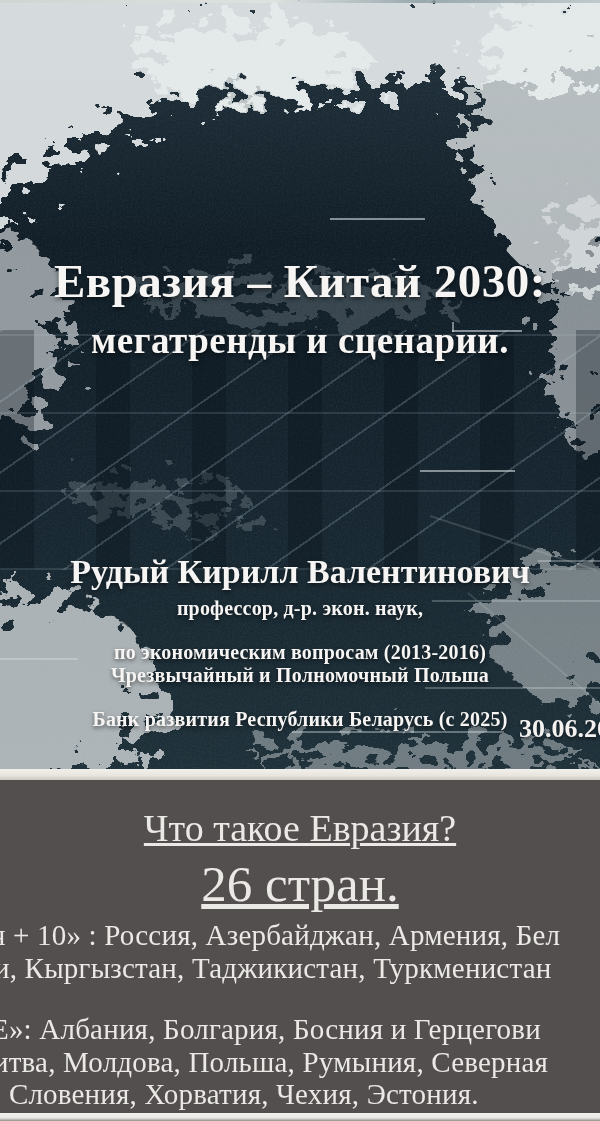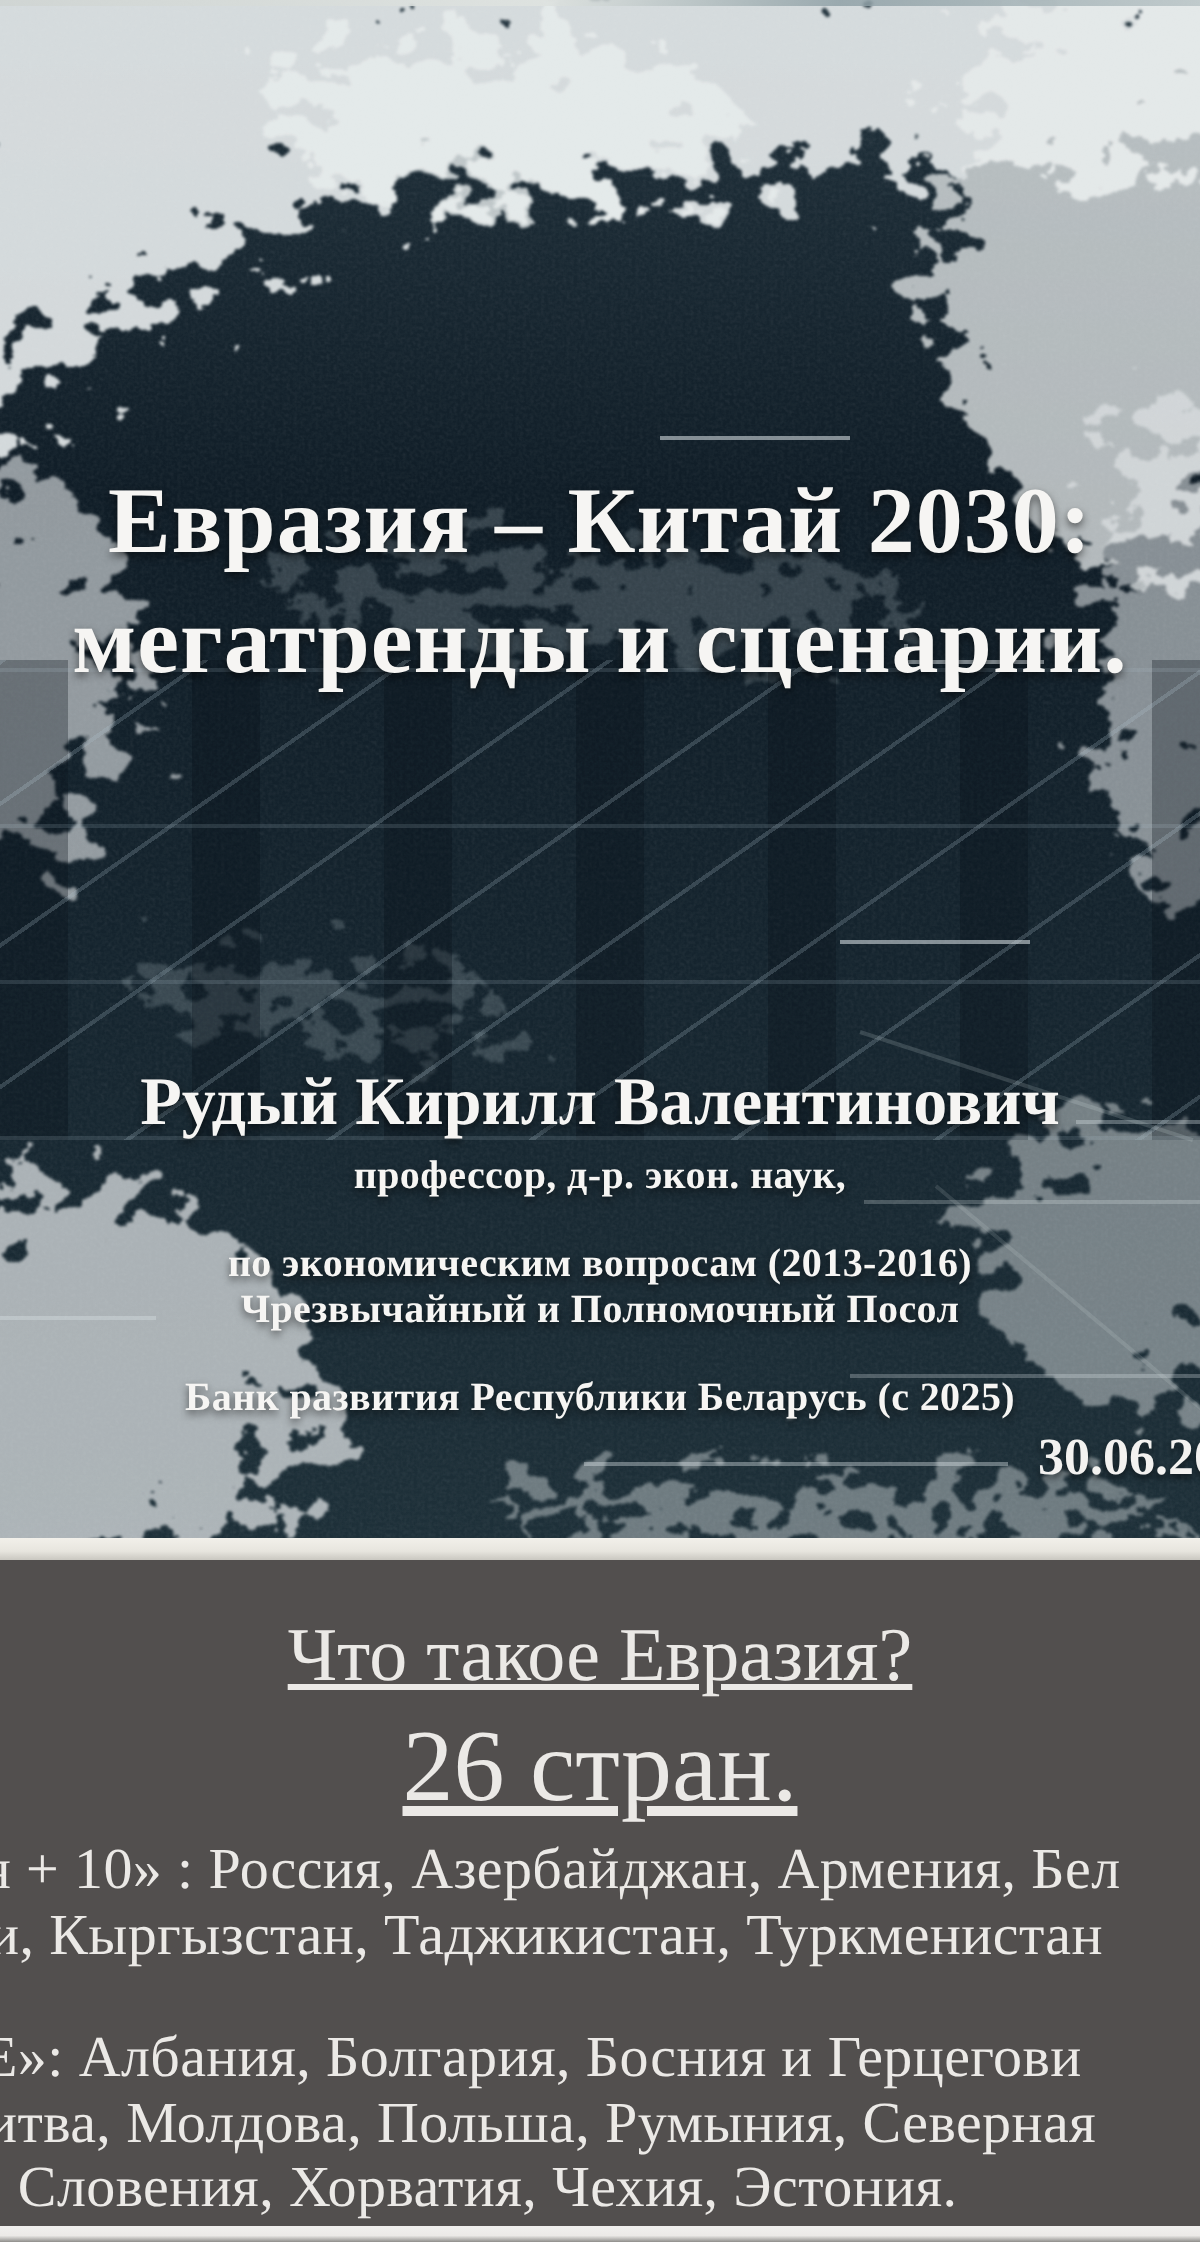--- a/index.html
+++ b/index.html
@@ -32,23 +32,24 @@
       repeating-linear-gradient(90deg, rgba(8,16,24,.38) 0 34px, transparent 34px 96px);
     opacity:.8;
   }
   .line{position:absolute;height:2px;background:rgba(226,234,236,.55);}
   .vline{position:absolute;width:2px;background:rgba(226,234,236,.5);}
   .diag{transform-origin:left center;}
   .slide1 .txt{
     position:absolute;left:0;width:600px;text-align:center;
     color:#f6f5f3;font-weight:bold;white-space:nowrap;
     text-shadow:0 2px 4px rgba(0,0,0,.55);
+    margin-top:20px;
   }
   .title-l1{top:232px;font-size:47px;line-height:58px;letter-spacing:.5px;}
-  .title-l2{top:292px;font-size:47px;line-height:58px;letter-spacing:.5px;}
+  .title-l2{top:292px;font-size:37px;line-height:58px;letter-spacing:.5px;}
   .author-name{top:531px;font-size:34px;line-height:42px;}
   .cred{font-size:20px;line-height:22px;letter-spacing:.2px;}
   .cred0{top:577px;}.cred1{top:599px;}.cred2{top:621px;}
   .cred3{top:644px;}.cred4{top:666px;}.cred5{top:688px;}
   .date{
     position:absolute;top:714px;right:-10px;
     color:#f3f2f0;font-weight:bold;font-size:26px;
     white-space:nowrap;text-shadow:0 2px 3px rgba(0,0,0,.5);
   }
   
@@ -141,21 +142,21 @@
     <div class="line" style="top:731px;left:292px;width:212px;opacity:.7;"></div>
     <div class="line diag" style="top:515px;left:430px;width:175px;opacity:.3;transform:rotate(18deg);"></div>
     <div class="line diag" style="top:592px;left:468px;width:200px;opacity:.25;transform:rotate(40deg);"></div>
 
     <div class="txt title-l1">Евразия – Китай 2030:</div>
     <div class="txt title-l2">мегатренды и сценарии.</div>
 
     <div class="txt author-name">Рудый Кирилл Валентинович</div>
     <div class="txt cred cred0">профессор, д-р. экон. наук,</div>
     <div class="txt cred cred2">по экономическим вопросам (2013-2016)</div>
-    <div class="txt cred cred3">Чрезвычайный и Полномочный Посол</div>
+    <div class="txt cred cred3">Чрезвычайный и Полномочный Польша</div>
     <div class="txt cred cred5">Банк развития Республики Беларусь (с 2025)</div>
 
     <div class="date">30.06.20</div>
   </div>
 
   <div class="separator"></div>
 
   <div class="slide2">
     <div class="center h-l1">Что такое Евразия?</div>
     <div class="center h-l2">26 стран.</div>

